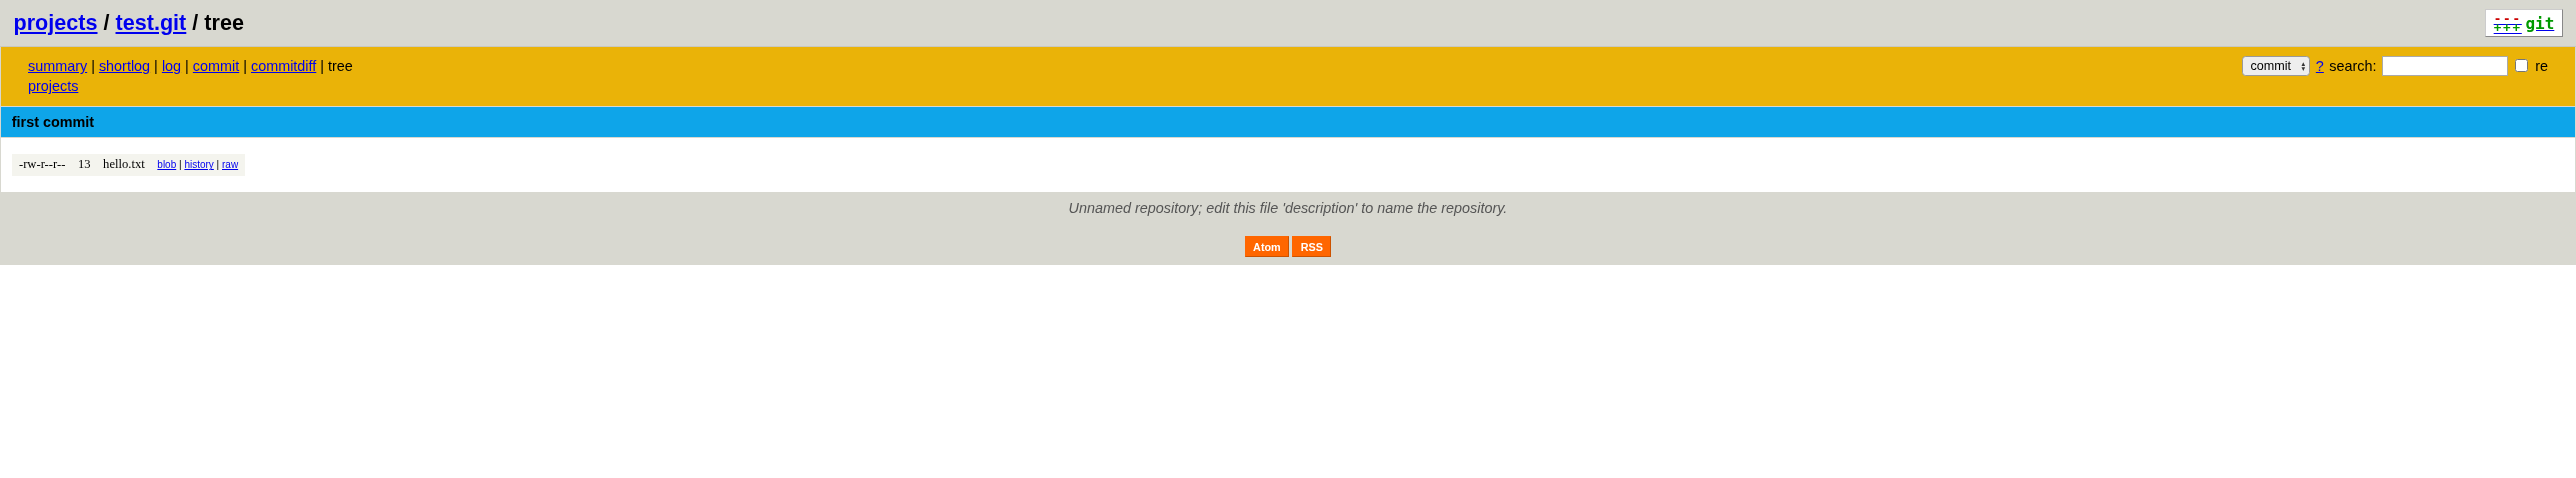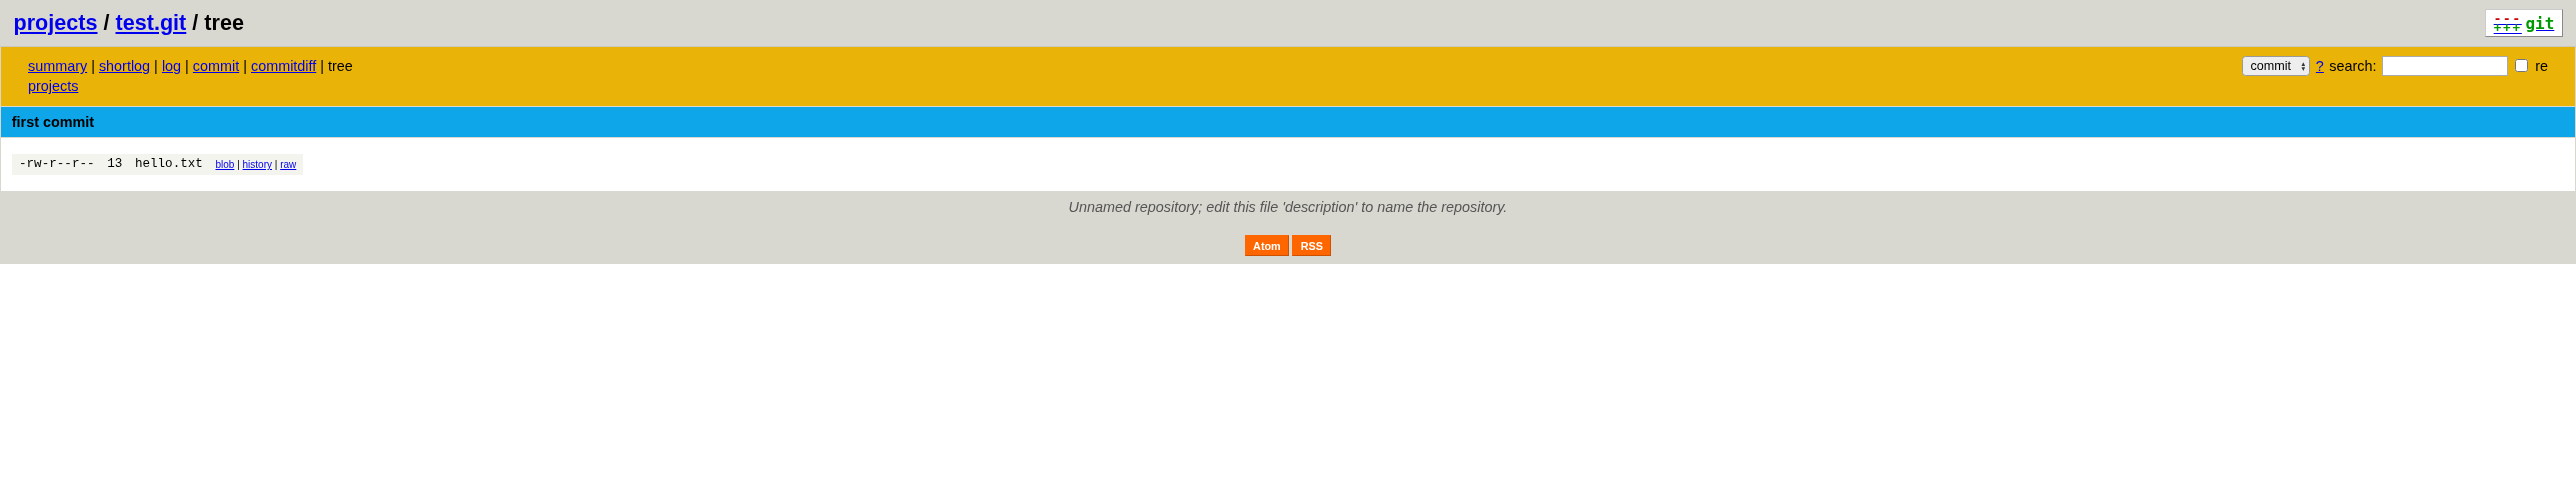--- a/index.html
+++ b/index.html
@@ -101,21 +101,21 @@
       border-top: none;
     }
     .tree-row {
       background: #f4f4ee;
       padding: 3.6px 7.2px;
       display: inline-flex;
       align-items: center;
       gap: 12.6px;
       font-size: 12.6px;
     }
-    .tree-row .mono { font-family: Liberation Mono, monospace; }
+    .tree-row .mono { font-family: Liberation Serif, serif; }
     .tree-row .actions { font-size: 10px; }
     .tree-row .actions .sep { color: #000; }
     
     .footer {
       background: #d8d8d0;
       padding: 7.2px 13.5px;
       display: flex;
       justify-content: space-between;
       align-items: center;
       flex-direction: column;

